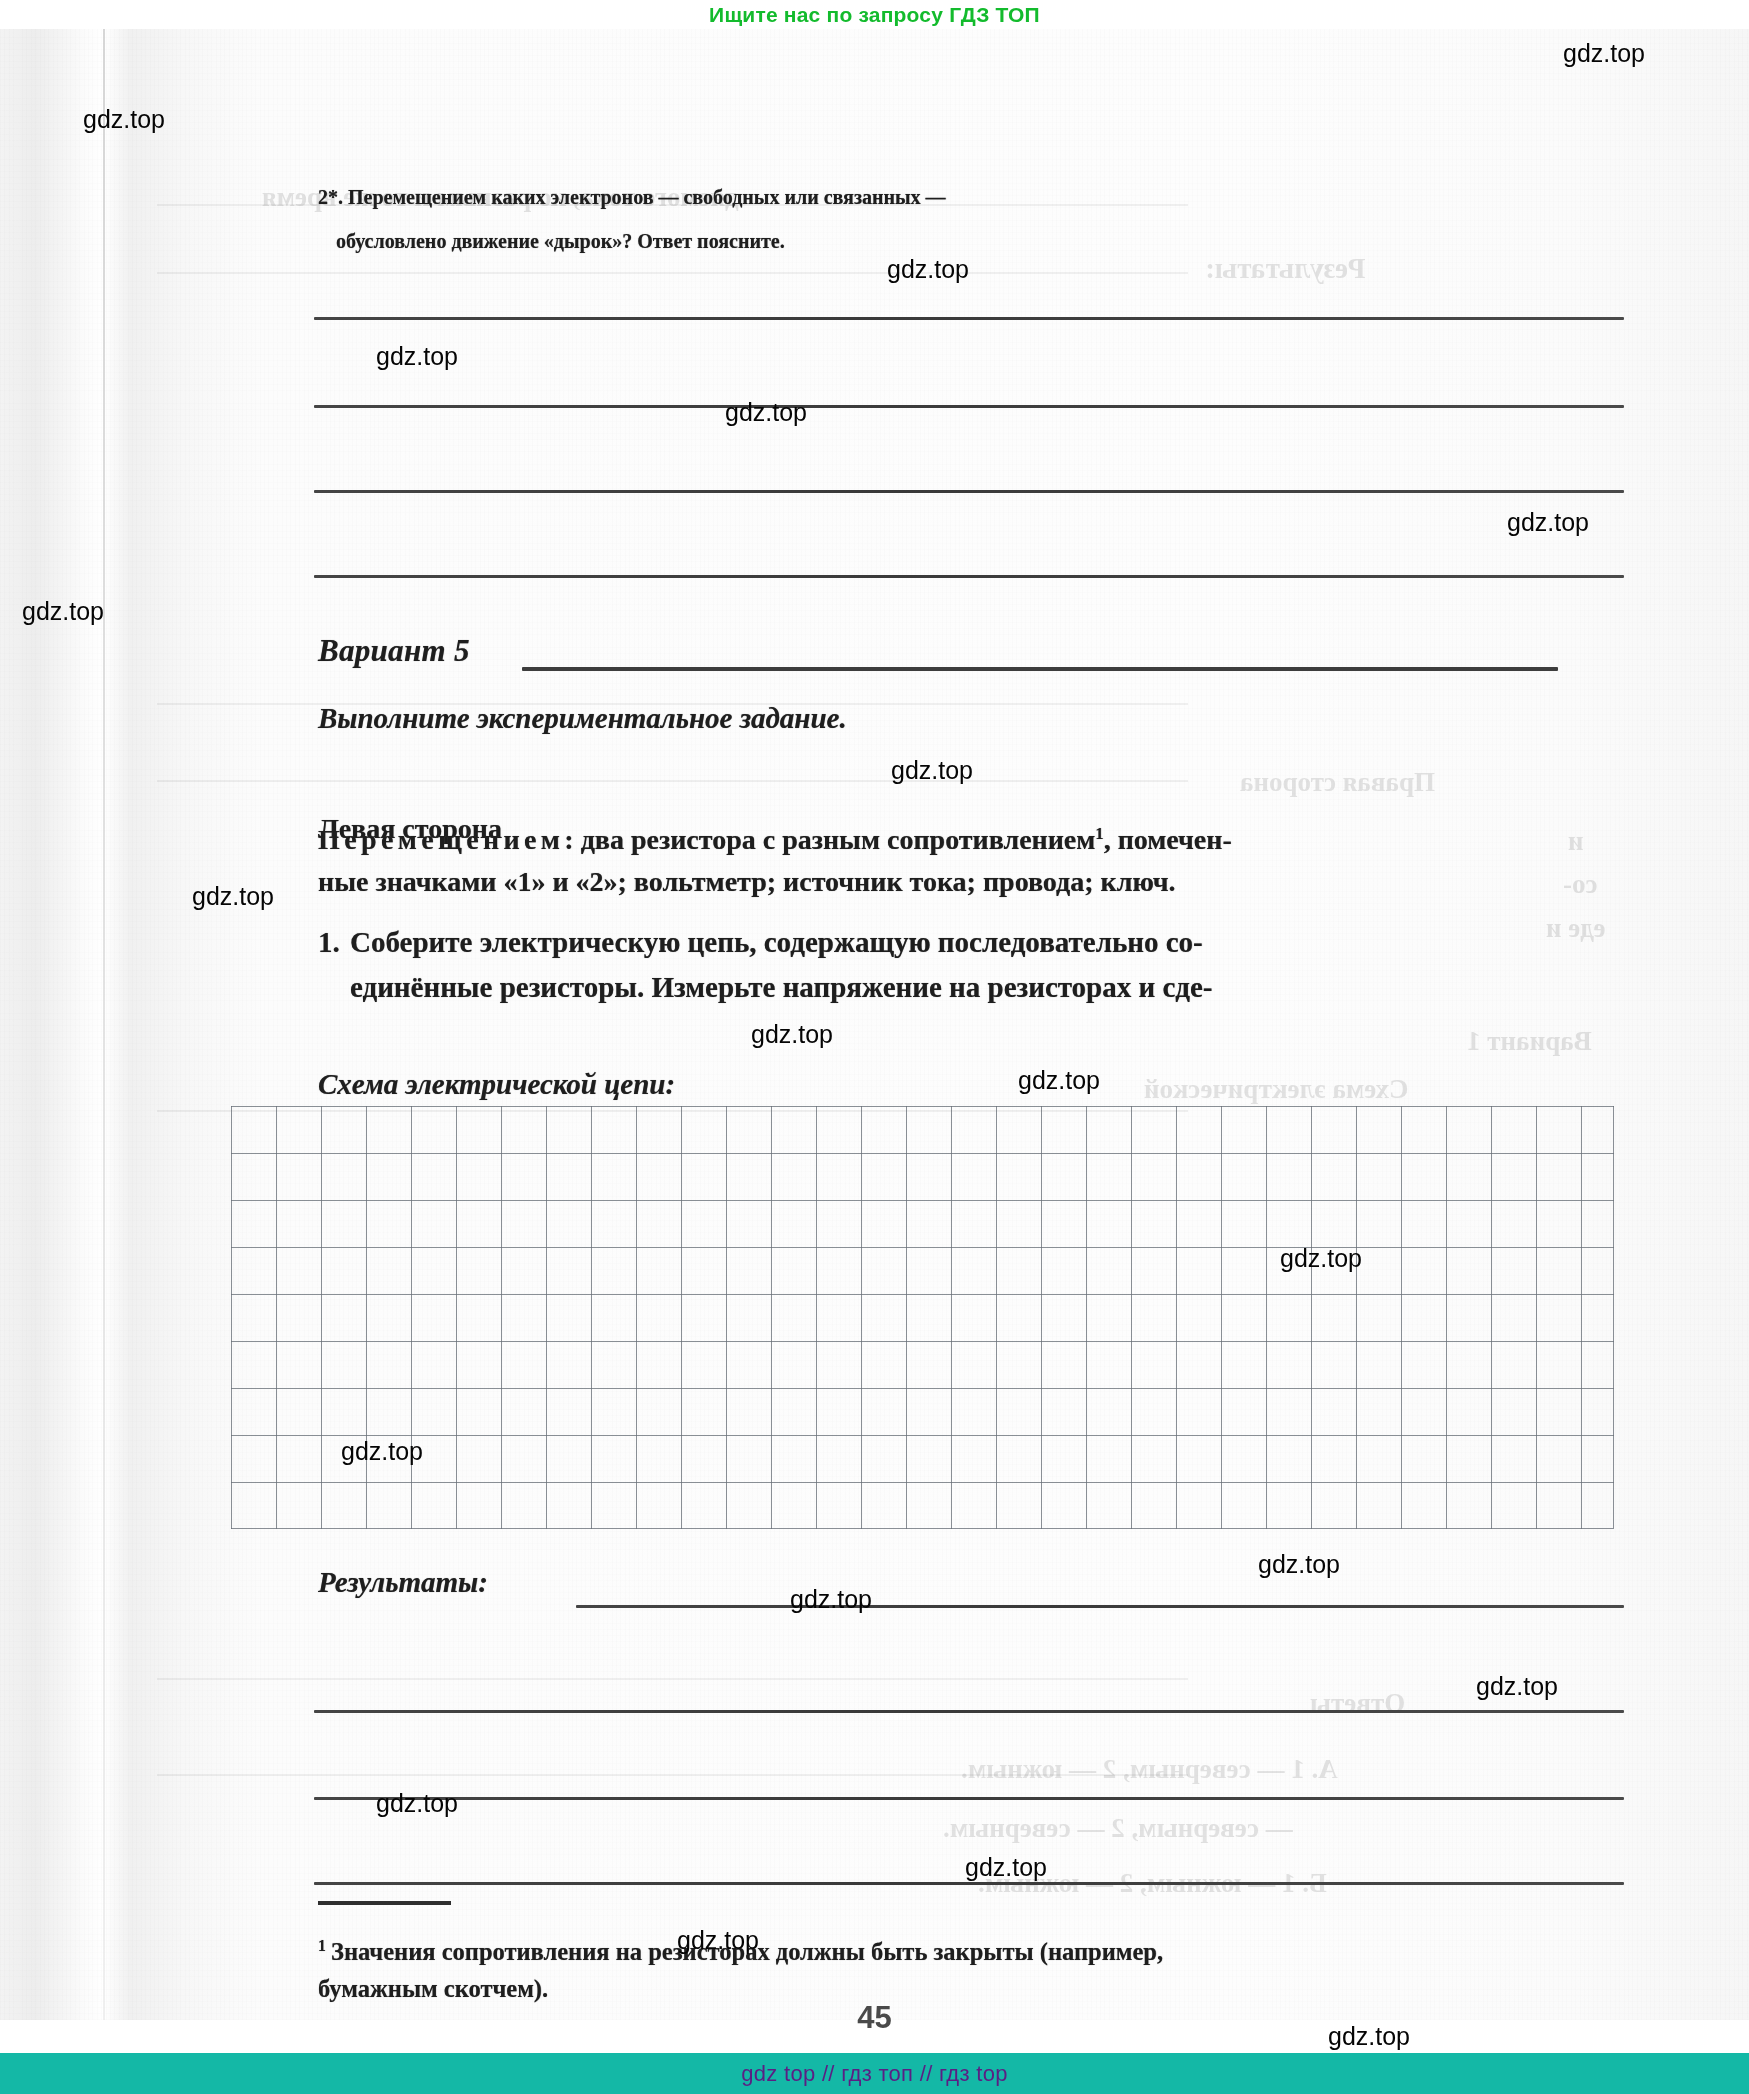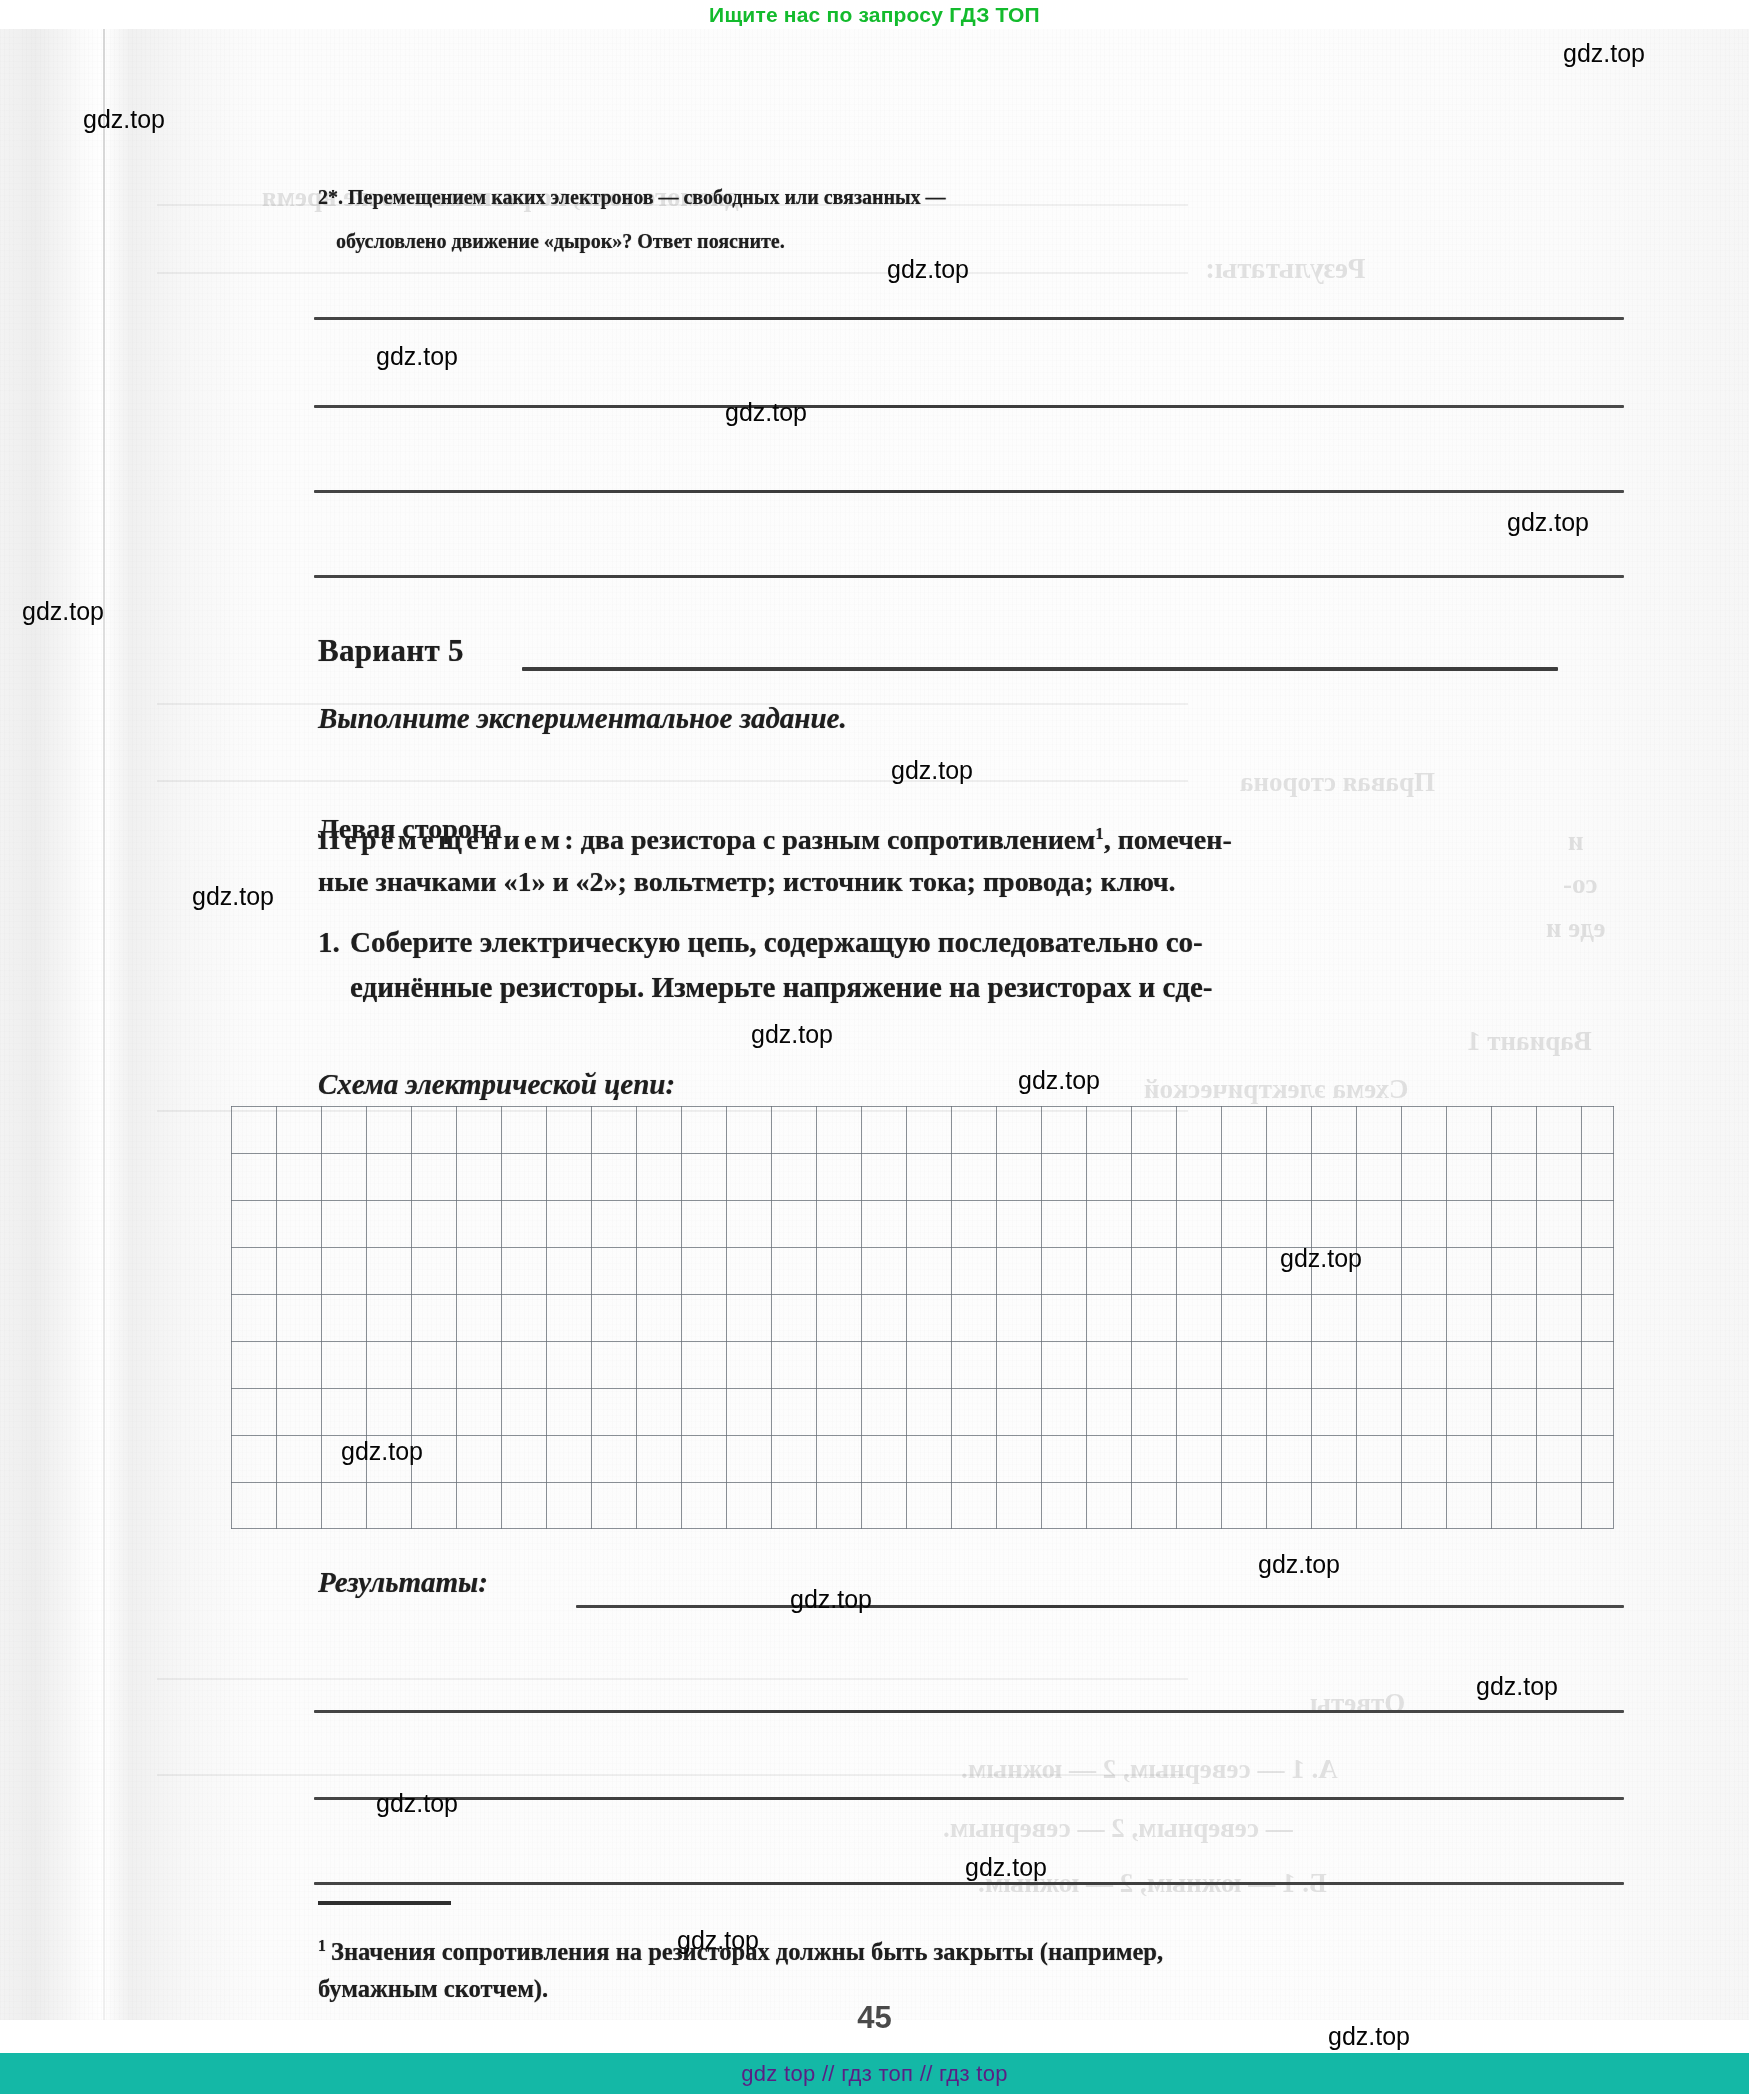--- a/index.html
+++ b/index.html
@@ -93,21 +93,21 @@
 
   
   .rule{
     position:absolute;height:2.6px;
     background:linear-gradient(to right,#454545,#3a3a3a 45%,#4a4a4a);
     border-radius:0.9px;
   }
 
   
   #variant-row{
-    left:318px;top:604px;width:1240px;height:44px;
+    left:318px;top:604px;width:1240px;height:44px;font-style:italic;
   }
   #variant-label{
     position:absolute;left:0;top:0;
     font-size:31px;font-weight:700;letter-spacing:0.3px;
   }
   #variant-rule{
     position:absolute;left:204px;top:34px;width:1036px;height:3.5px;
     background:#3d3d3d;border-radius:0.9px;
   }
 

